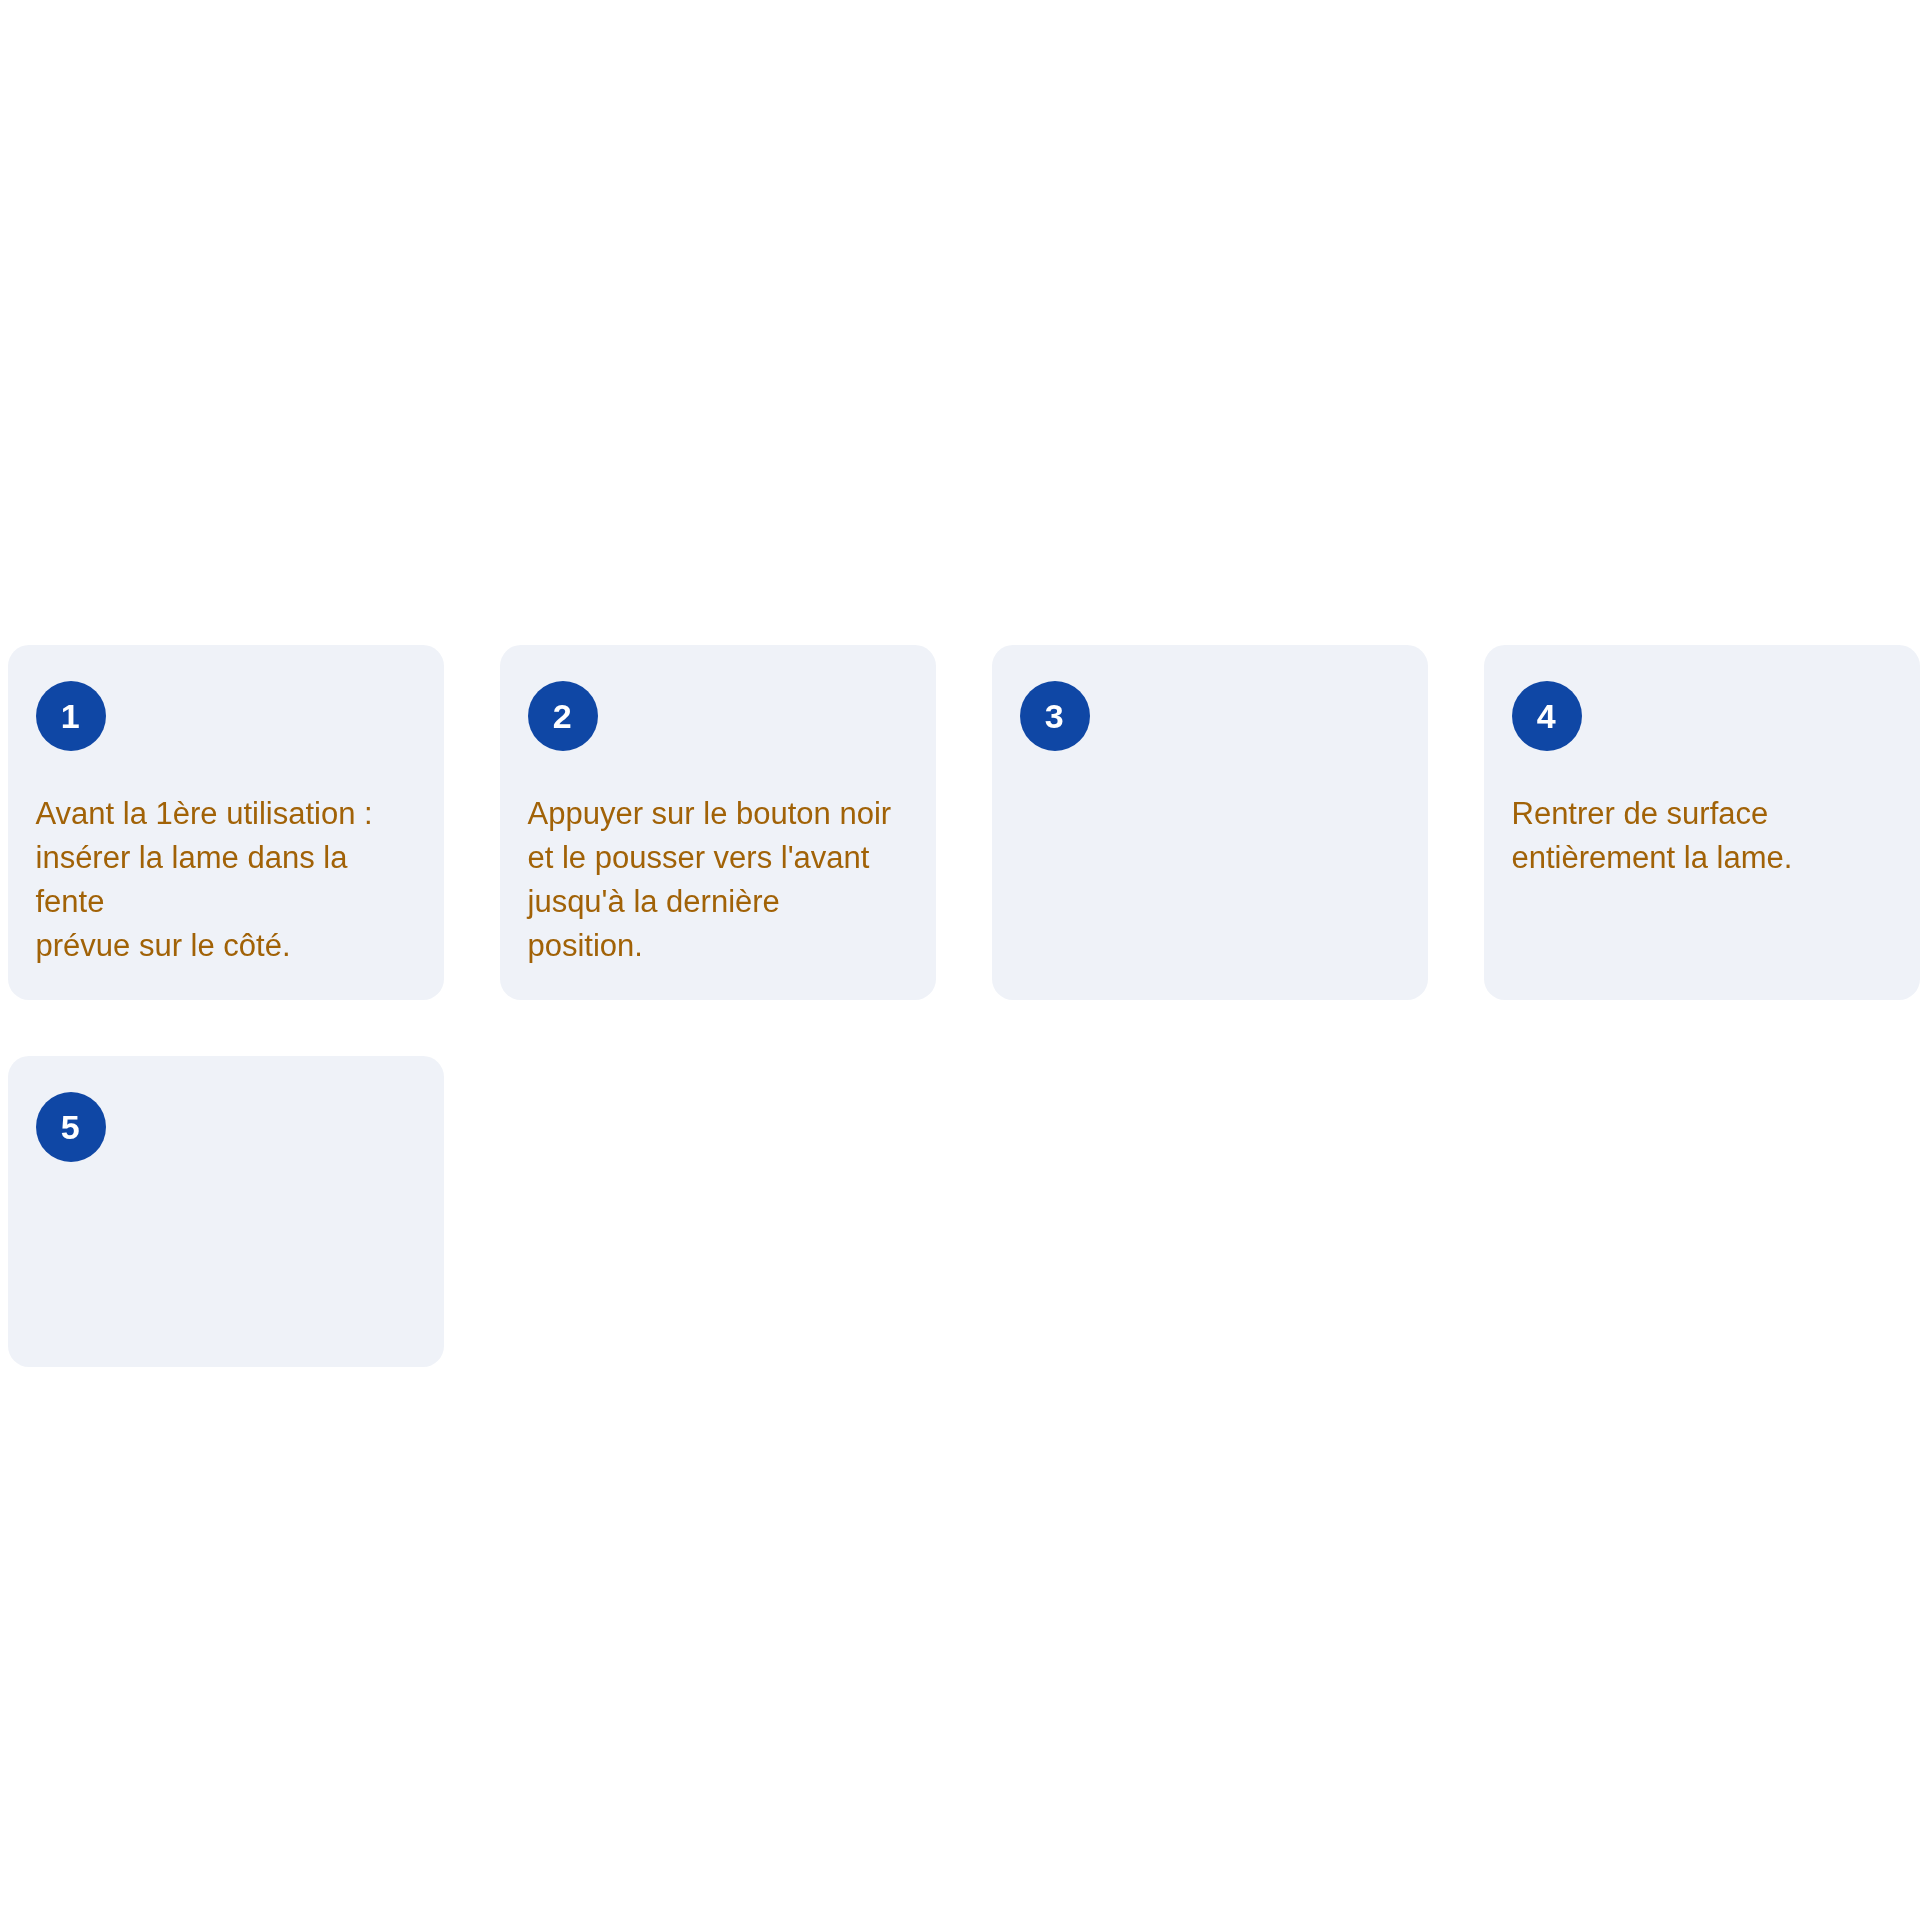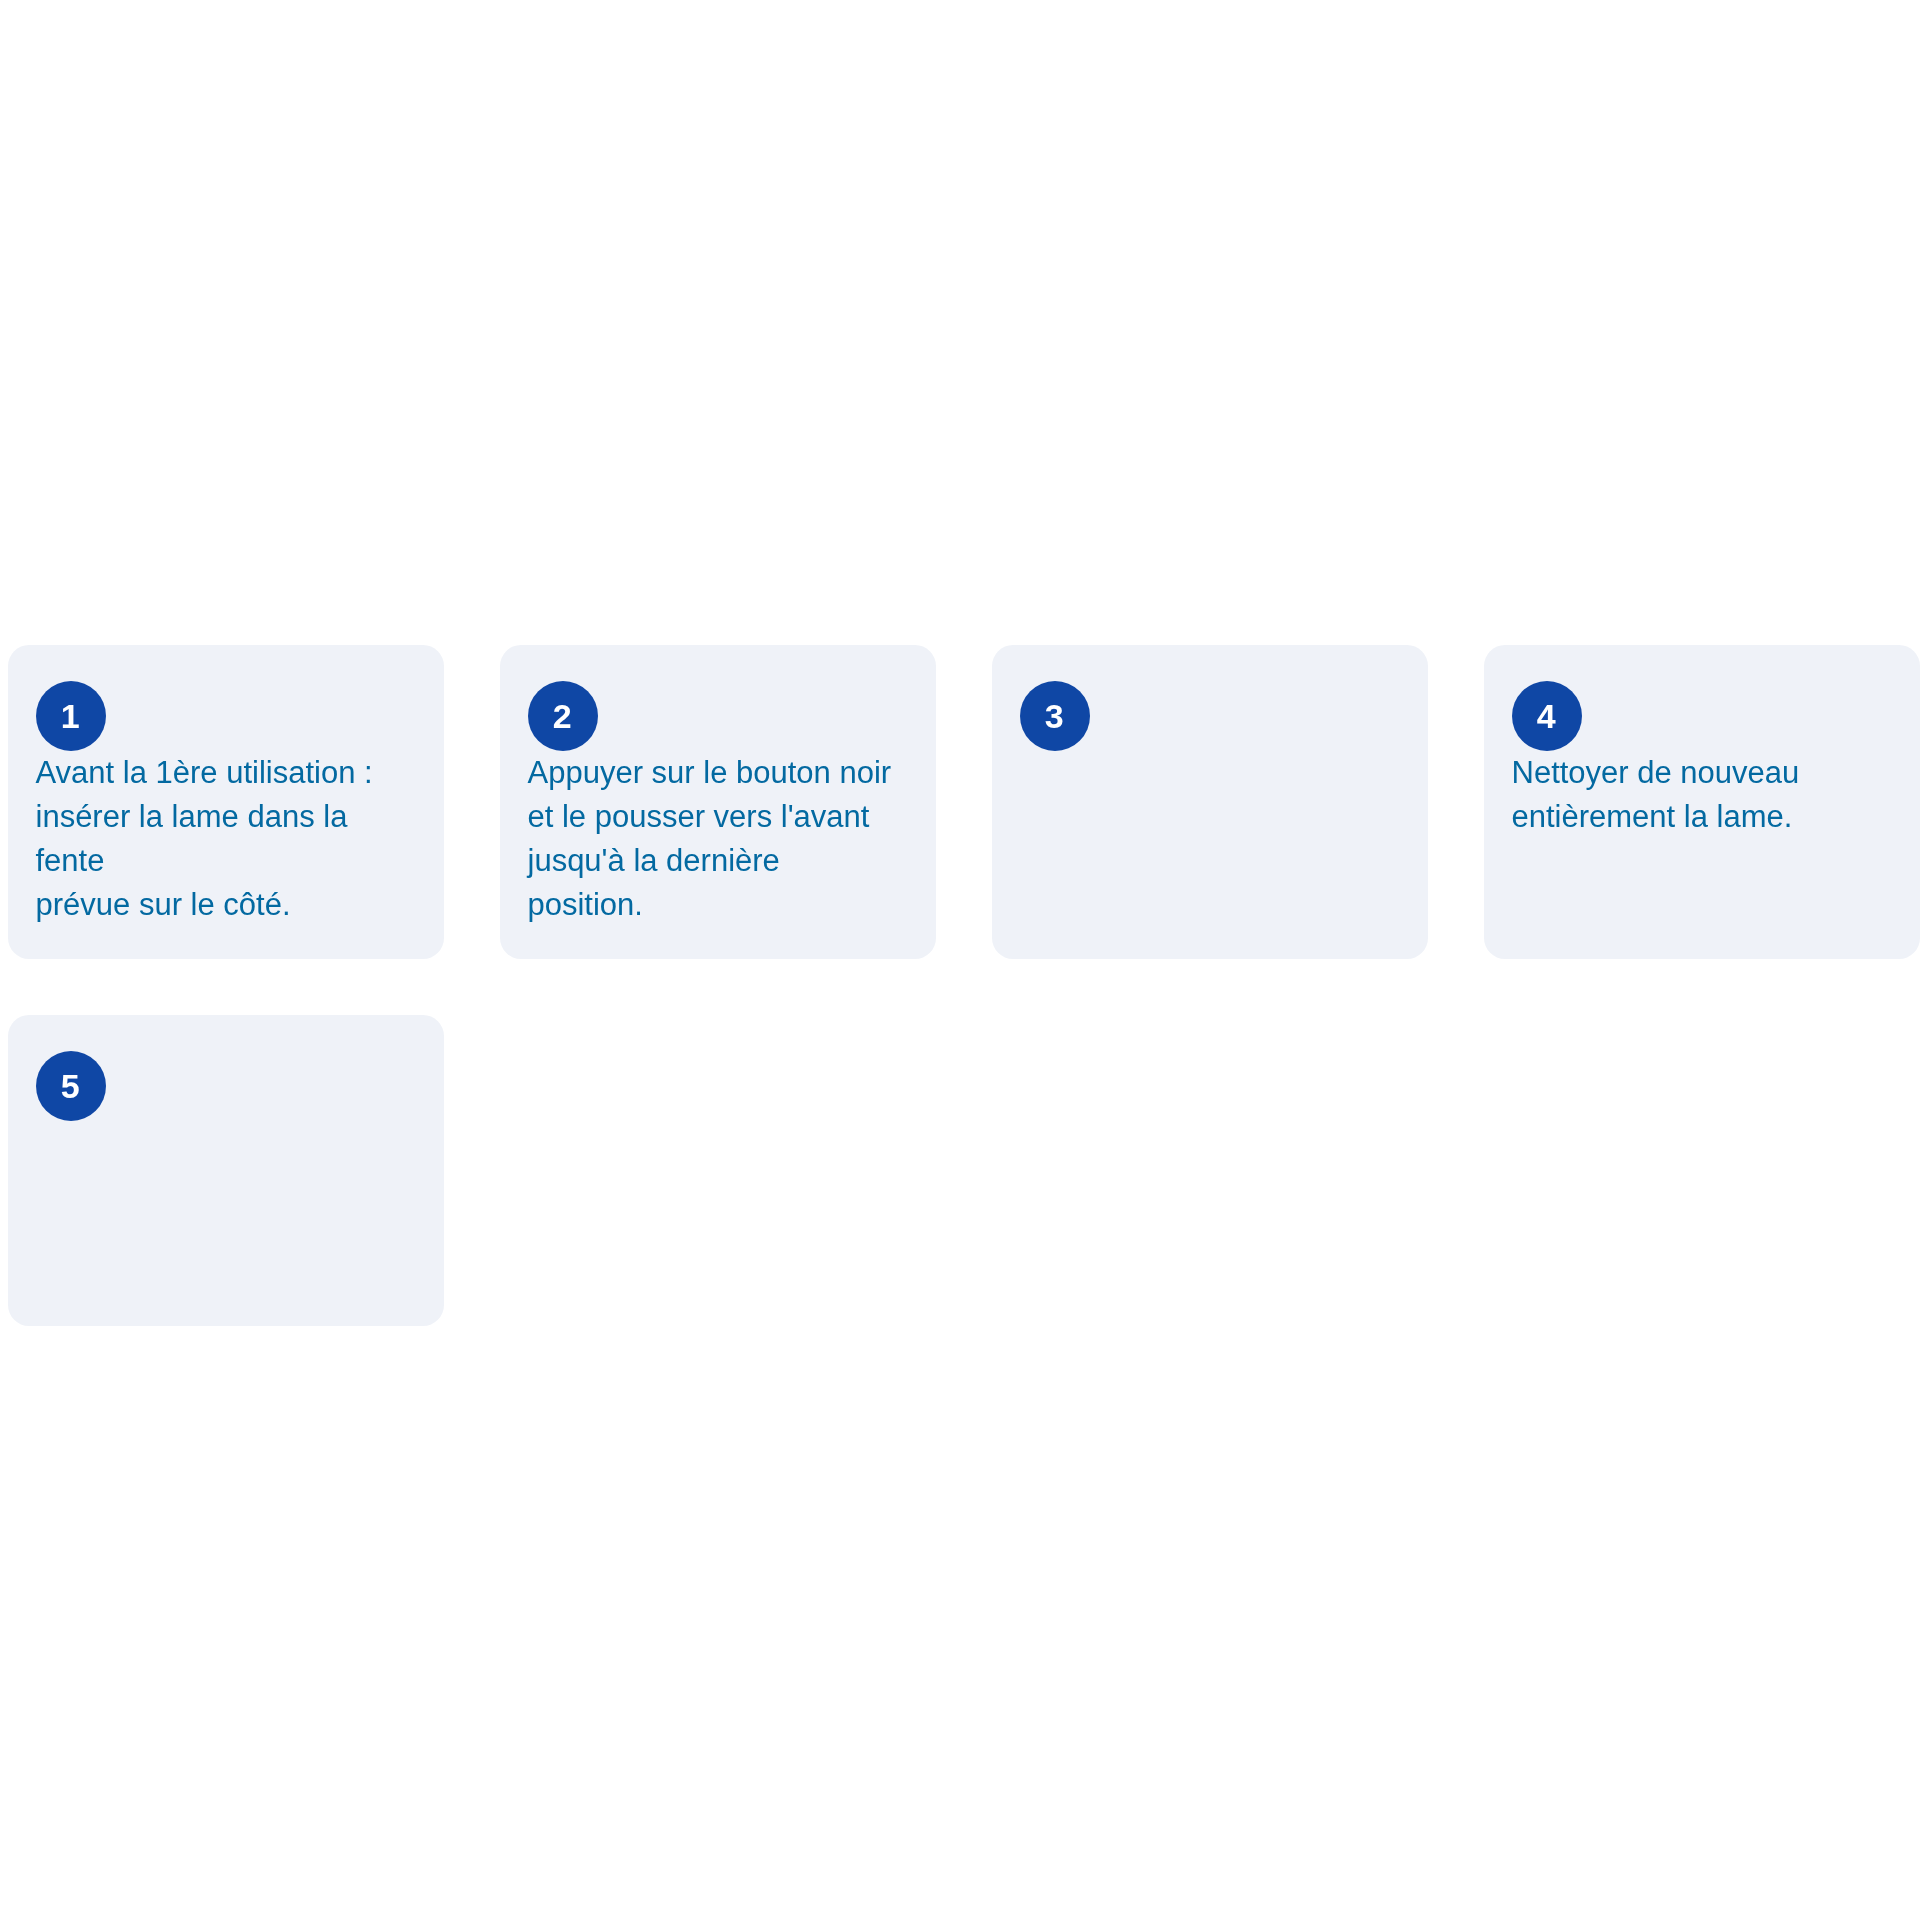--- a/index.html
+++ b/index.html
@@ -51,21 +51,22 @@
     align-items: center;
     justify-content: center;
     font-size: 34px;
     font-weight: bold;
     line-height: 1;
     flex: 0 0 auto;
     letter-spacing: 0.5px;
   }
 
   .step-text {
-    color: #0369a1;
+    margin-top: 41px;
+    color: #a16207;
     font-size: 31px;
     line-height: 1.42;
     font-weight: normal;
     max-width: 377px;
     white-space: pre-line;
   }
 </style>
 </head>
 <body>
 
@@ -93,21 +94,21 @@
     <div class="step-card">
       <div class="step-badge">
         <span>3</span>
       </div>
     </div>
 
     <div class="step-card">
       <div class="step-badge">
         <span>4</span>
       </div>
-      <div class="step-text">Nettoyer de nouveau
+      <div class="step-text">Rentrer de surface
 entièrement la lame.</div>
     </div>
 
     <div class="step-card">
       <div class="step-badge">
         <span>5</span>
       </div>
     </div>
 
   </div>

